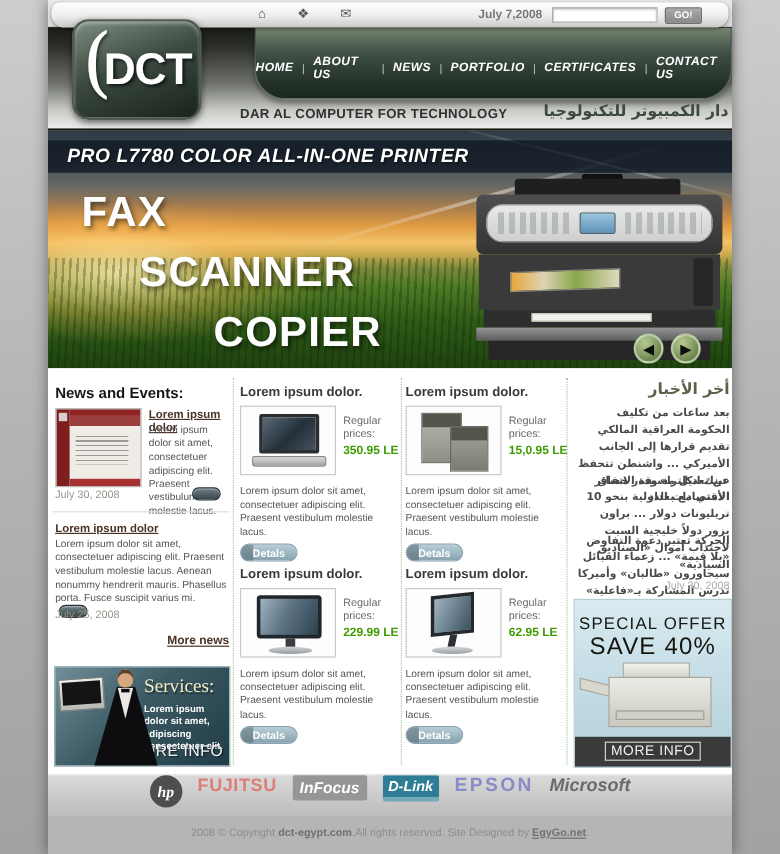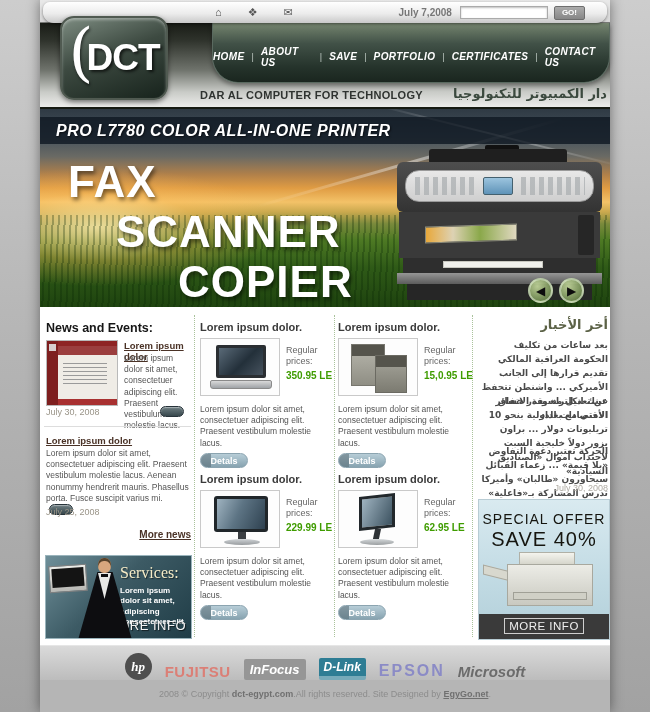--- a/index.html
+++ b/index.html
@@ -65,21 +65,21 @@
   .bn-ray1 { position:absolute; right:40px; top:52px; width:320px; height:3px; transform:rotate(-16deg);
     background:linear-gradient(90deg,transparent,rgba(255,255,255,.45),transparent); }
   .bn-ray2 { position:absolute; right:-20px; top:26px; width:260px; height:2px; transform:rotate(14deg);
     background:linear-gradient(90deg,transparent,rgba(255,255,255,.4),transparent); }
   .bn-grasstex { position:absolute; left:0; right:0; bottom:0; height:92px;
     background:repeating-linear-gradient(93deg, rgba(8,38,4,.28) 0 2px, transparent 2px 6px); }
   #bn-strip { position:absolute; top:8px; left:0; right:0; height:27px;
     background:rgba(15,24,34,.8); z-index:3; display:flex; align-items:center; }
   #bn-title { color:#fff; font-size:16px; font-weight:bold; font-style:italic;
     letter-spacing:.5px; padding-left:16px; text-shadow:1px 1px 2px rgba(0,0,0,.6); }
-  .bn-feature { position:absolute; color:#fff; font-size:44px; font-weight:bold; z-index:3;
+  .bn-feature { position:absolute; color:#fff; font-size:35px; font-weight:bold; z-index:3;
     letter-spacing:1px; text-shadow:2px 3px 4px rgba(0,0,0,.5); }
   #bn-f0 { left:28px;  top:48px; }
   #bn-f1 { left:76px;  top:98px; }
   #bn-f2 { left:138px; top:148px; }
 
   
   #bn-printer { position:absolute; right:8px; top:40px; width:205px; height:154px; z-index:2; }
   .p-adf   { position:absolute; left:32px; top:0; width:138px; height:15px; background:#1f1f1f; border-radius:3px; }
   .p-handle{ position:absolute; left:88px; top:-4px; width:34px; height:6px; background:#111; border-radius:2px; }
   .p-head  { position:absolute; left:0; top:13px; width:205px; height:50px;
@@ -226,21 +226,21 @@
     background:#d8d8ce; border:1px solid #a8a89e; transform:skewY(14deg); }
   .of-drawer { position:absolute; left:34px; top:92px; width:74px; height:8px;
     background:#d0d0c6; border:1px solid #a0a096; }
   #offer-bar { position:absolute; left:0; bottom:0; width:100%; height:25px; background:#3a3a3a; }
   #offer-btn { margin:4px auto 0; width:80px; border:1px solid #cfcfcf; color:#f0f0f0;
     text-align:center; font-size:11.5px; padding:1px 0; letter-spacing:.5px; cursor:pointer; }
 
   
   #brands { position:absolute; top:645px; left:0; width:570px; height:35px;
     background:linear-gradient(180deg,#dadada 0%,#bcbcbc 100%); border-top:1px solid #e6e6e6;
-    display:flex; align-items:flex-end; justify-content:center; gap:13px; }
+    display:flex; align-items:flex-start; justify-content:center; gap:13px; }
   .brand-hp { width:27px; height:27px; border-radius:50%; background:#4e4e4e; color:#fff;
     font-family:"Liberation Serif", serif; font-style:italic; font-weight:bold; font-size:13px;
     display:flex; align-items:center; justify-content:center; }
   .brand-fujitsu { color:#db7f76; font-size:15px; font-weight:bold; letter-spacing:.5px; }
   .brand-infocus { background:#969696; color:#fff; font-style:italic; font-weight:bold;
     font-size:13px; padding:3px 6px; border-radius:2px; }
   .brand-dlink { background:#2e7d94; color:#fff; font-weight:bold; font-style:italic; font-size:12px;
     padding:2px 5px; border-radius:2px; border-bottom:4px solid rgba(255,255,255,.35); }
   .brand-epson { color:#8b8bc6; font-size:16px; font-weight:bold; letter-spacing:2px; }
   .brand-microsoft { color:#6b6b6b; font-size:15px; font-weight:bold; font-style:italic; }
@@ -268,21 +268,21 @@
     </div>
     <div id="logo">
       <span class="crescent">(</span>
       <span class="logo-txt">DCT</span>
     </div>
     <div id="nav">
       <a>HOME</a>
       <span class="sep">|</span>
       <a>ABOUT US</a>
       <span class="sep">|</span>
-      <a>SAVE</a>
+      <a>NEWS</a>
       <span class="sep">|</span>
       <a>PORTFOLIO</a>
       <span class="sep">|</span>
       <a>CERTIFICATES</a>
       <span class="sep">|</span>
       <a>CONTACT US</a>
     </div>
     <div id="tagline-en">DAR AL COMPUTER FOR TECHNOLOGY</div>
     <div id="tagline-ar">دار الكمبيوتر للتكنولوجيا</div>
   </div>

